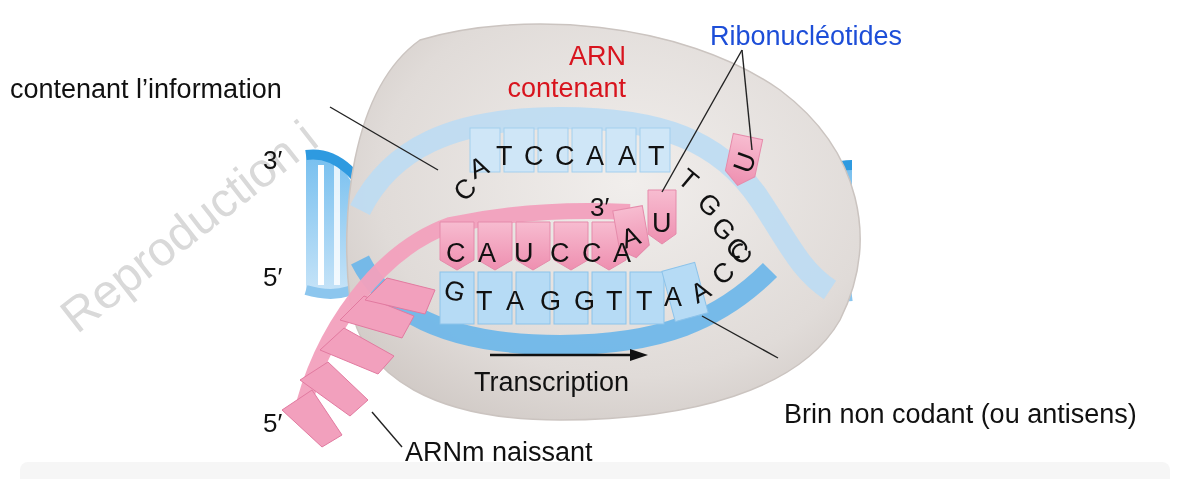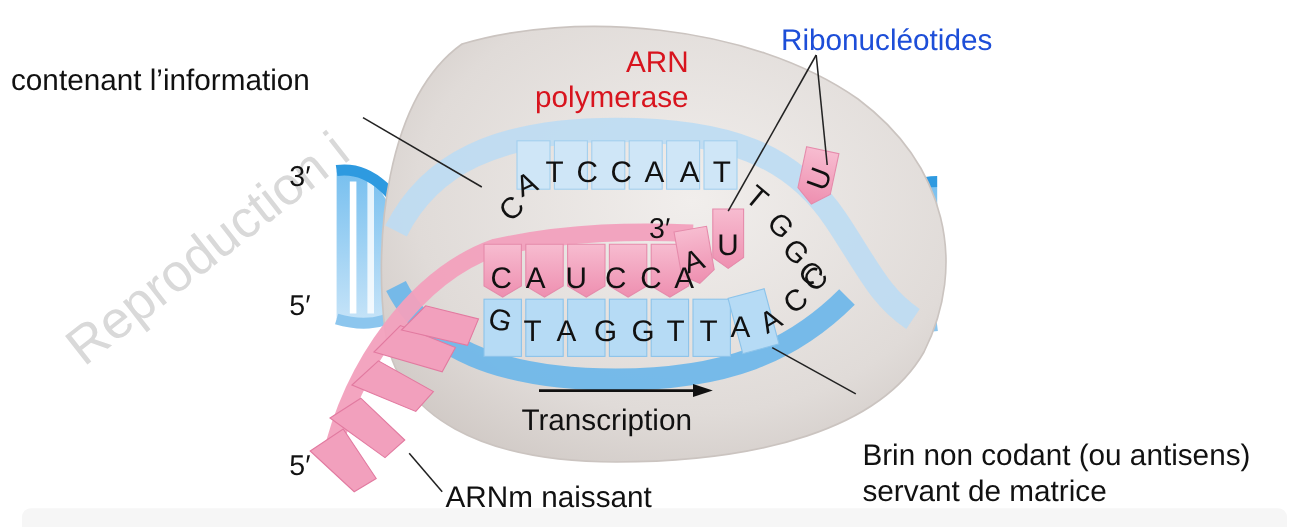--- a/index.html
+++ b/index.html
@@ -153,33 +153,32 @@
       <text class="base" x="606" y="310">T</text>
       <text class="base" x="636" y="310">T</text>
       <text class="base" x="664" y="306">A</text>
       <text class="base" x="692" y="300" transform="rotate(-30 702 292)">A</text>
       <text class="base" x="714" y="282" transform="rotate(-40 724 274)">C</text>
       <text class="base" x="732" y="262" transform="rotate(-45 742 254)">C</text>
     </g>
   </svg>
 
   <div class="lbl" style="left:10px; top:55px;">
-    <div style="margin-top:2px">contenant l’information</div>
+    <div style="margin-top:18px">contenant l’information</div>
   </div>
 
   <div class="lbl red" style="left:456px; top:40px; width:170px;">
     <div>ARN</div>
-    <div>polymerase</div>
+    <div>contenant</div>
   </div>
 
   <div class="lbl blue" style="left:710px; top:20px;">Ribonucléotides</div>
 
   <div class="lbl" style="left:784px; top:356px;margin-top:42px;">
     <div>Brin non codant (ou antisens)</div>
-    <div>servant de matrice</div>
   </div>
 
   <div class="lbl" style="left:474px; top:366px;text-align:right;">Transcription</div>
 
   <div class="lbl" style="left:405px; top:436px;">ARNm naissant</div>
 
   <div class="end" style="left:263px; top:145px;">3′</div>
   <div class="end" style="left:263px; top:262px;">5′</div>
   <div class="end" style="left:263px; top:408px;">5′</div>
   <div class="end" style="left:590px; top:192px;">3′</div>

